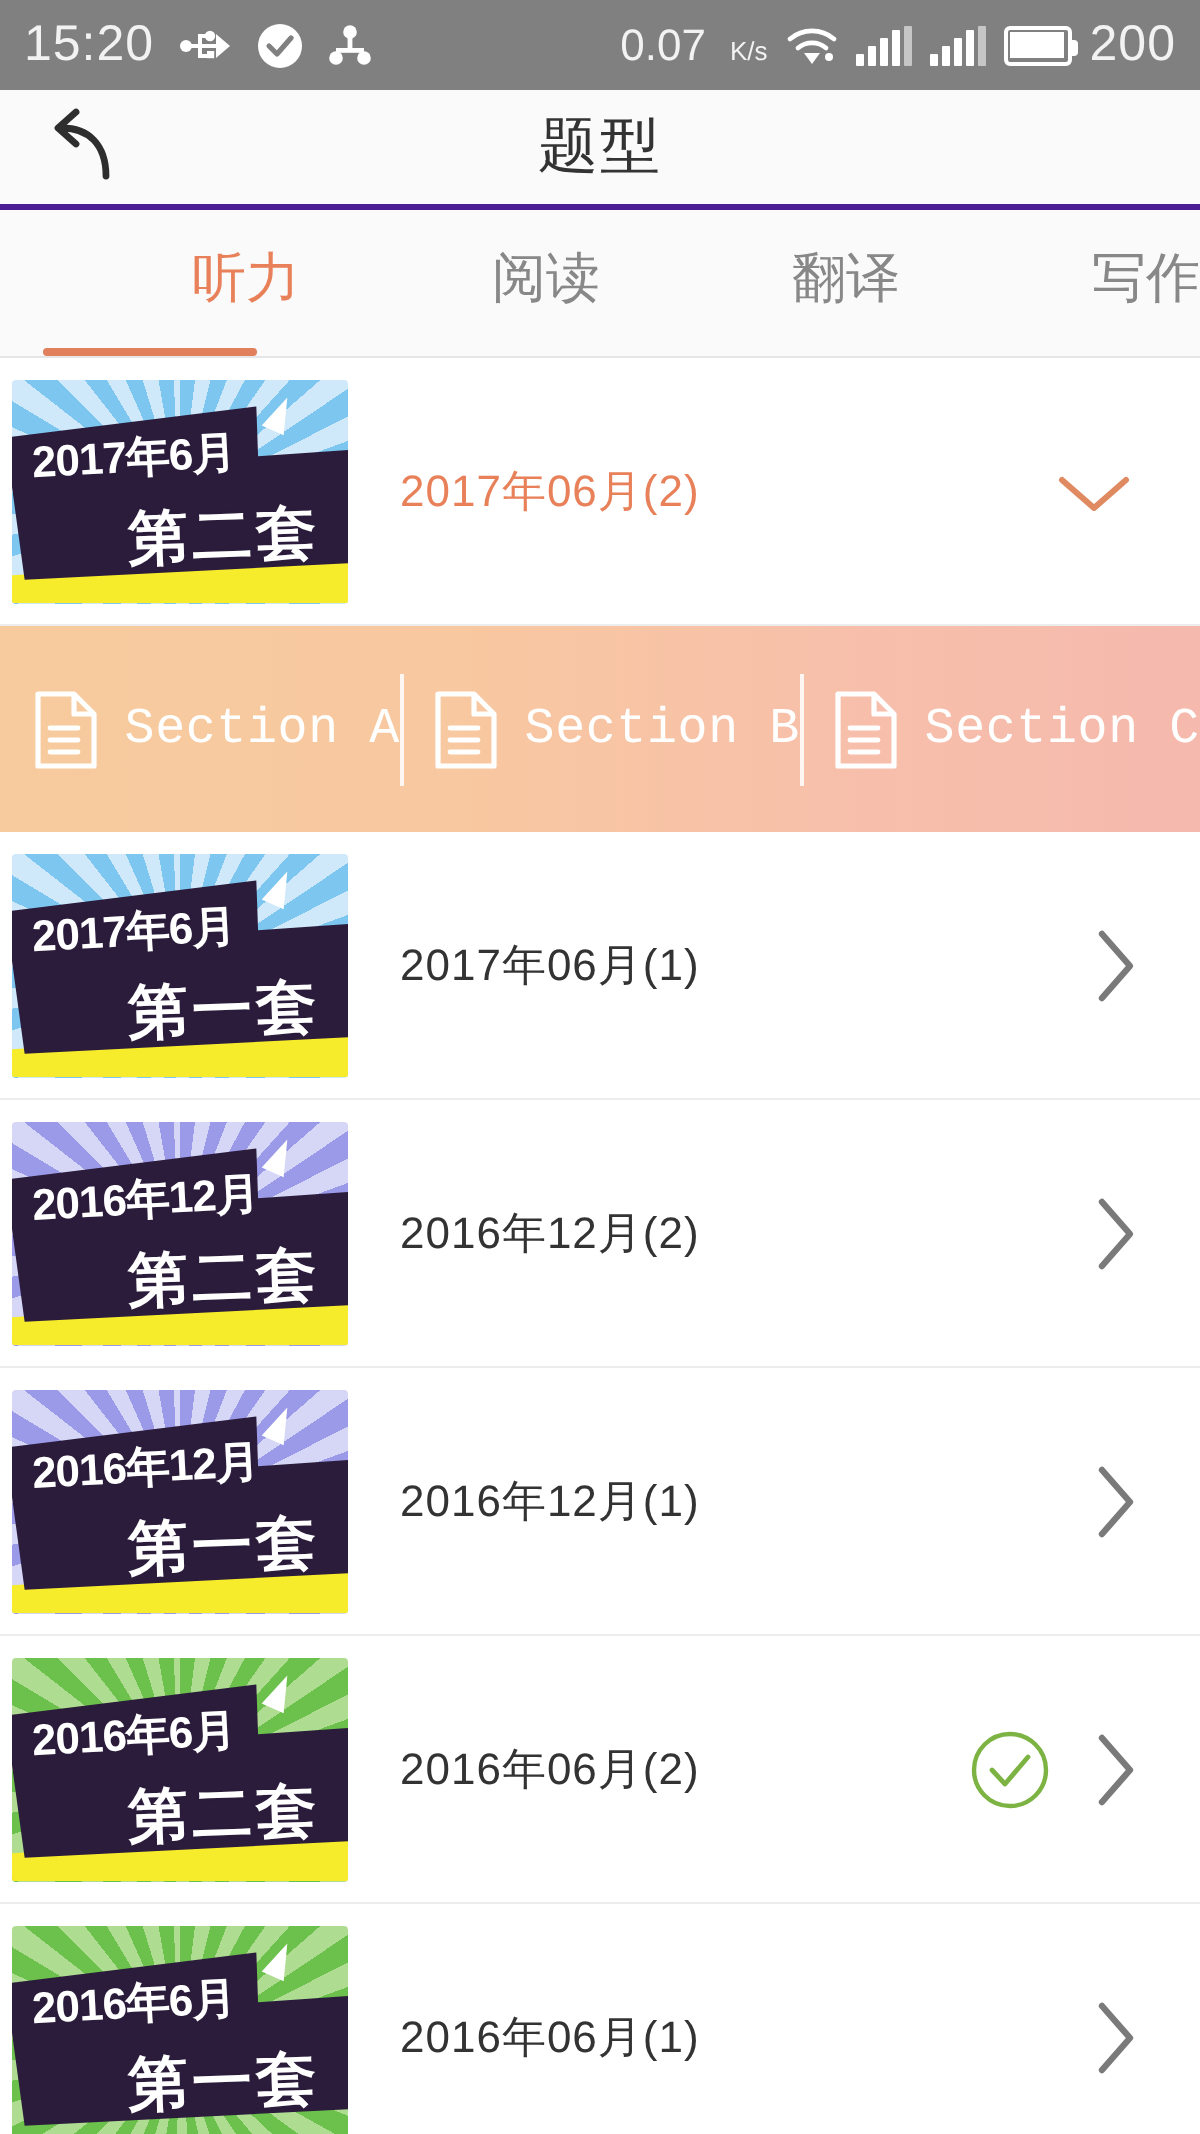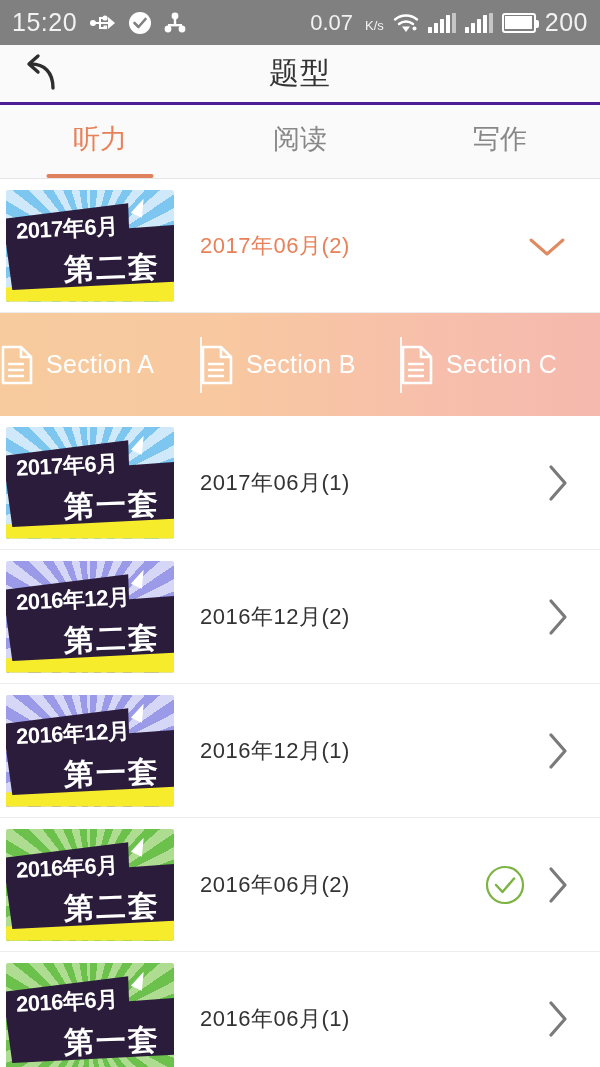--- a/index.html
+++ b/index.html
@@ -107,21 +107,21 @@
     height: 74px;
     background: #fafafa;
     display: flex;
     border-bottom: 1px solid #e6e6e6;
     position: relative;
   }
   .tab {
     flex: 1;
     display: flex;
     align-items: center;
-    justify-content: center;
+    justify-content: flex-end;
     font-size: 27px;
     color: #888888;
     position: relative;
     cursor: pointer;
     padding-bottom: 6px;
   }
   .tab.active { color: #e8815a; }
   .tab.active::after {
     content: "";
     position: absolute;
@@ -245,24 +245,25 @@
   .section-bar {
     height: 103px;
     display: flex;
     align-items: center;
     background: linear-gradient(90deg, #f7cb9e 0%, #f8c8a0 38%, #f7bfab 72%, #f5b9ad 100%);
   }
   .section-item {
     flex: 1;
     display: flex;
     align-items: center;
-    justify-content: flex-start;
+    justify-content: flex-end;
     gap: 12px;
     position: relative;
     cursor: pointer;
+    font-family: Liberation Mono, monospace;
   }
   .section-item + .section-item::before {
     content: "";
     position: absolute;
     left: 0; top: 50%;
     transform: translateY(-50%);
     width: 2px; height: 56px;
     background: rgba(255,255,255,0.85);
   }
   .section-label {
@@ -361,20 +362,23 @@
 </div>
 
 <div class="tabs">
   <div class="tab active">
     <span>听力</span>
   </div>
   <div class="tab">
     <span>阅读</span>
   </div>
   <div class="tab">
+    <span>翻译</span>
+  </div>
+  <div class="tab">
     <span>写作</span>
   </div>
 </div>
 
 <div class="list">
 
   <div class="row expanded">
     <div class="thumb blue">
       <div class="rays"></div>
       <div class="ybase"></div>

